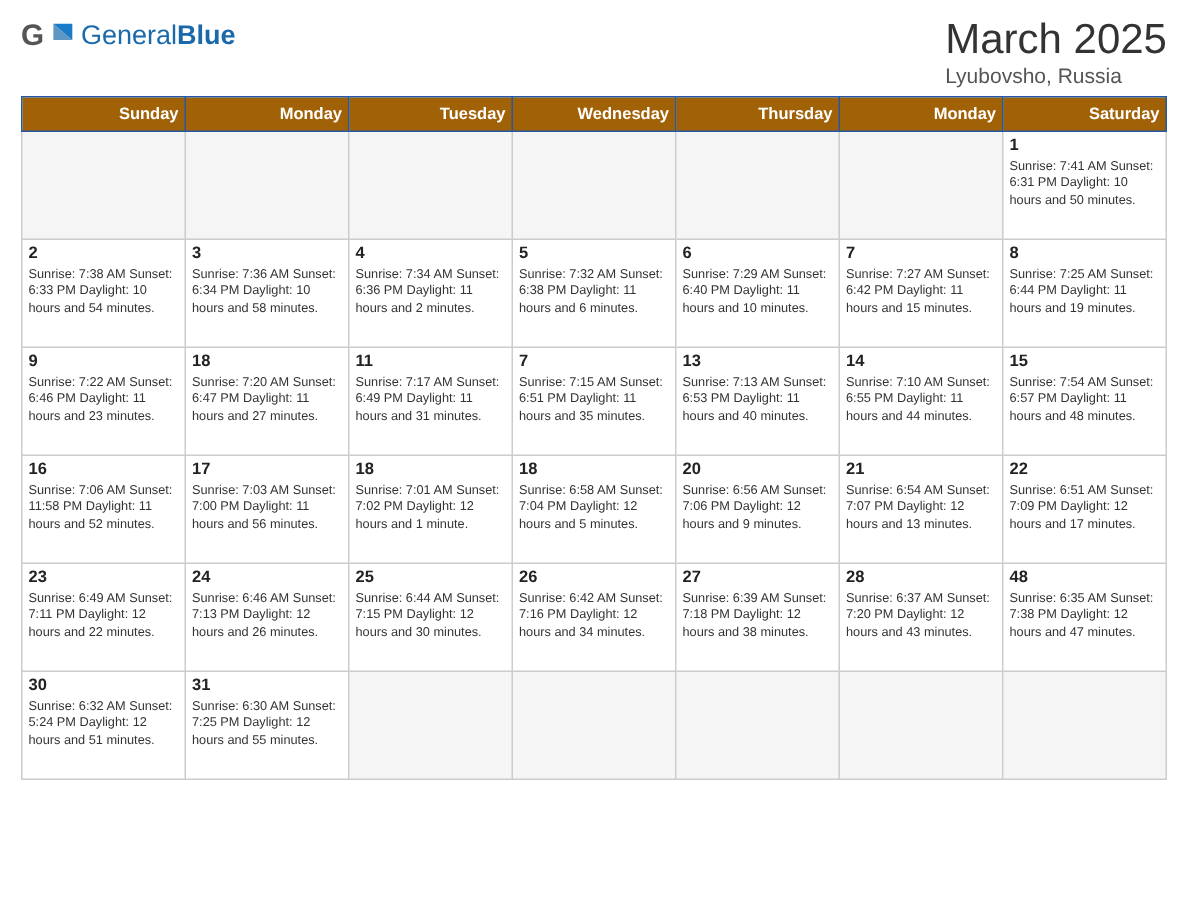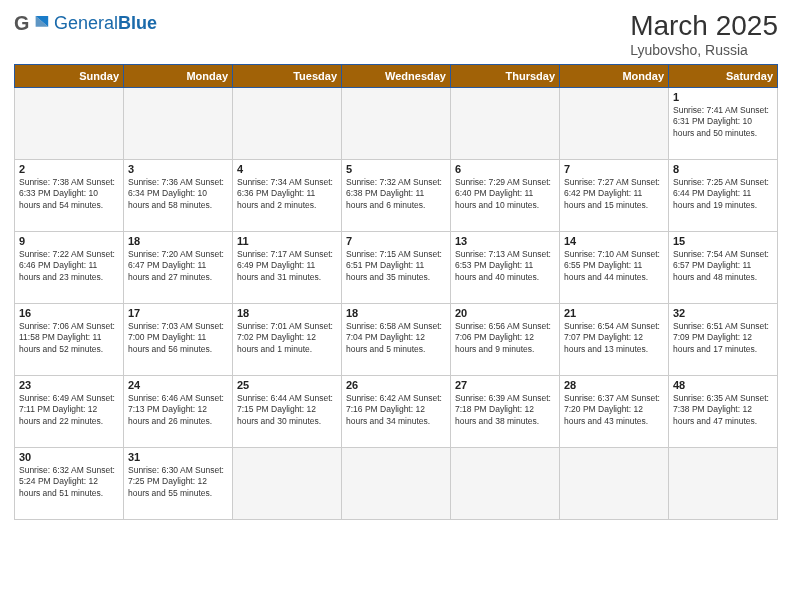--- a/index.html
+++ b/index.html
@@ -283,21 +283,21 @@
 and 9 minutes.</div>
           </td>
           <td>
             <span class="day-number">21</span>
             <div class="day-info">Sunrise: 6:54 AM
 Sunset: 7:07 PM
 Daylight: 12 hours
 and 13 minutes.</div>
           </td>
           <td>
-            <span class="day-number">32</span>
+            <span class="day-number">22</span>
             <div class="day-info">Sunrise: 6:51 AM
 Sunset: 7:09 PM
 Daylight: 12 hours
 and 17 minutes.</div>
           </td>
         </tr>
         <tr>
           <td>
             <span class="day-number">23</span>
             <div class="day-info">Sunrise: 6:49 AM

